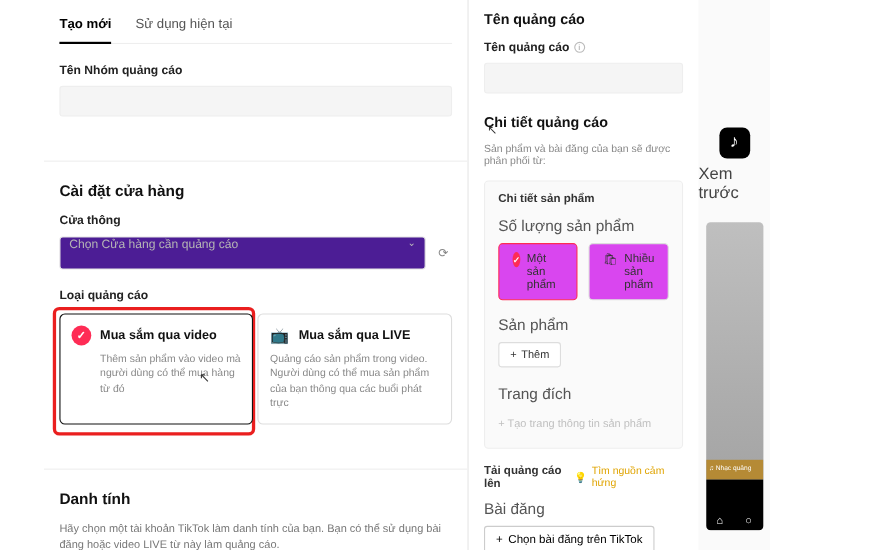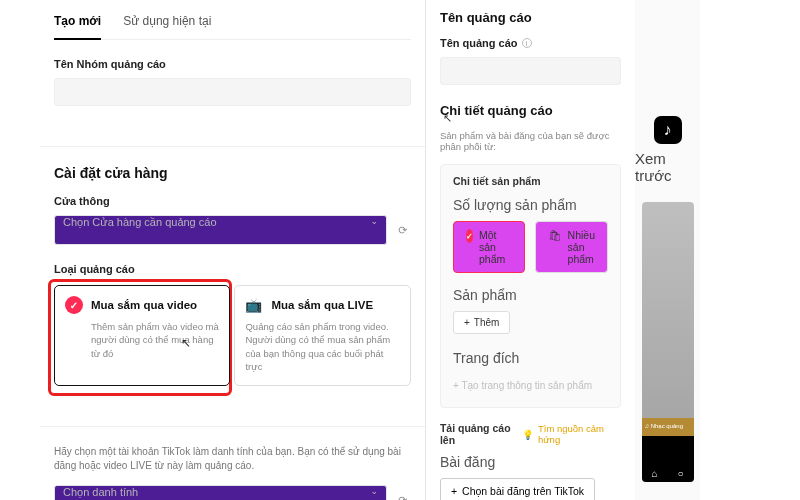--- a/index.html
+++ b/index.html
@@ -113,20 +113,21 @@
             <span>Mua sắm qua LIVE</span>
           </div>
           <div class="opt-desc" style="padding-left:0">Quảng cáo sản phẩm trong video. Người dùng có thể mua sản phẩm của bạn thông qua các buổi phát trực</div>
         </div>
       </div>
     </div>
 
     <div class="divider"></div>
 
     <div class="section">
+      <div class="section-title">Danh tính</div>
       <div class="section-sub">Hãy chọn một tài khoản TikTok làm danh tính của bạn. Bạn có thể sử dụng bài đăng hoặc video LIVE từ này làm quảng cáo.</div>
       <div class="select-row">
         <div class="select-box">
           <span>Chọn danh tính</span>
           <span class="chev">⌄</span>
         </div>
         <span class="refresh">⟳</span>
       </div>
     </div>
   </div>

